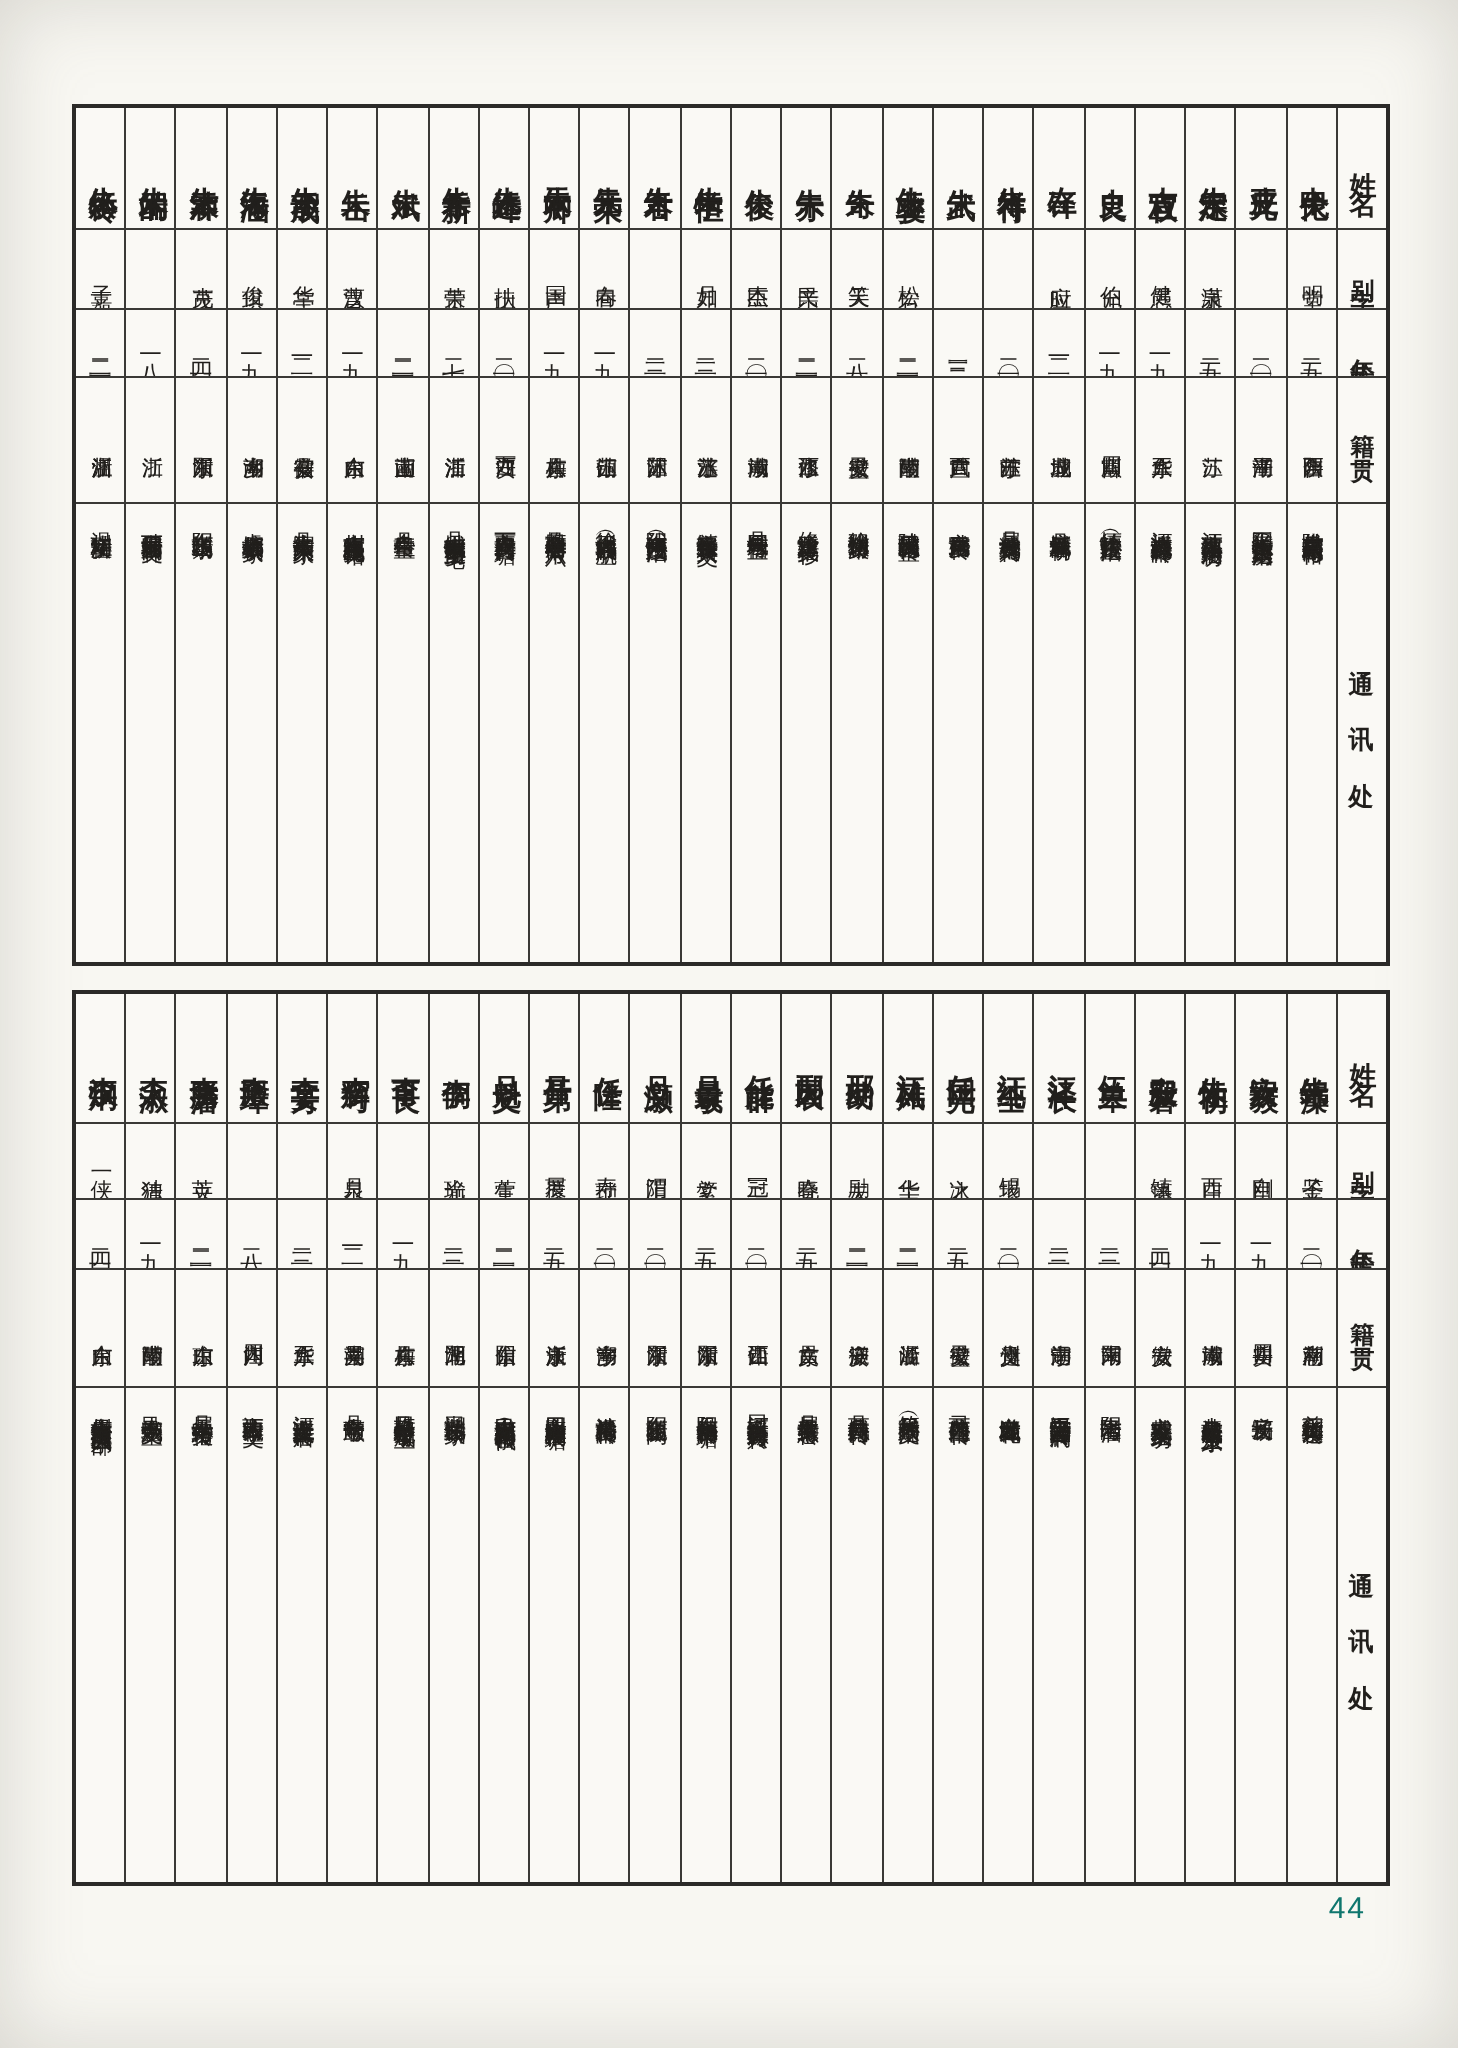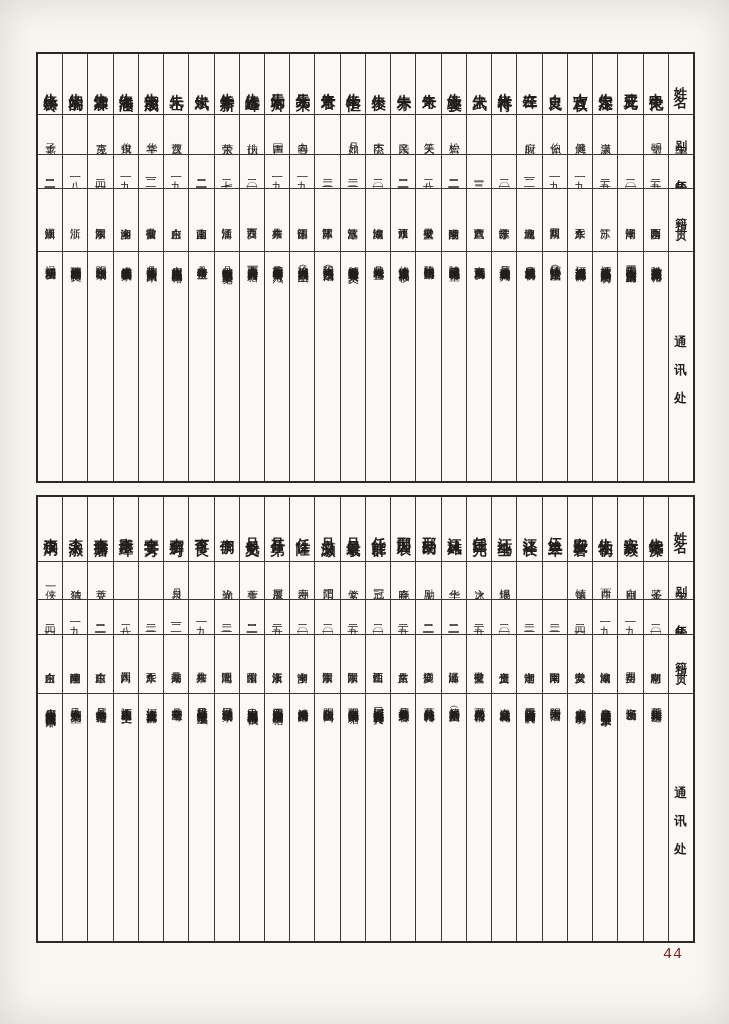--- a/index.html
+++ b/index.html
@@ -49,22 +49,22 @@
   .c-addr{font-size:11px;letter-spacing:.5px;}
   
   .hdr-col .cell{font-weight:700;}
   .hdr-col .c-name{font-size:13.5px;letter-spacing:9px;}
   .hdr-col .c-zi{font-size:12px;letter-spacing:5px;}
   .hdr-col .c-age{font-size:12px;letter-spacing:3px;}
   .hdr-col .c-origin{font-size:12px;letter-spacing:12px;}
   .hdr-col .c-addr{font-size:12.5px;letter-spacing:28px;justify-content:center;padding-top:0;}
   .page-number{
     position:absolute;top:946px;right:46px;
-    font-size:15px;color:#7f1d1d;letter-spacing:1px;
-    font-family:Liberation Mono, monospace;
+    font-size:15px;color:#0f766e;letter-spacing:1px;
+    font-family:Liberation Sans, sans-serif;
   }
 </style>
 </head>
 <body>
 
 <div class="page">
 
   <div class="dir-table t1" id="table-0">
     <div class="col hdr-col">
       <div class="cell c-name">姓名</div>

